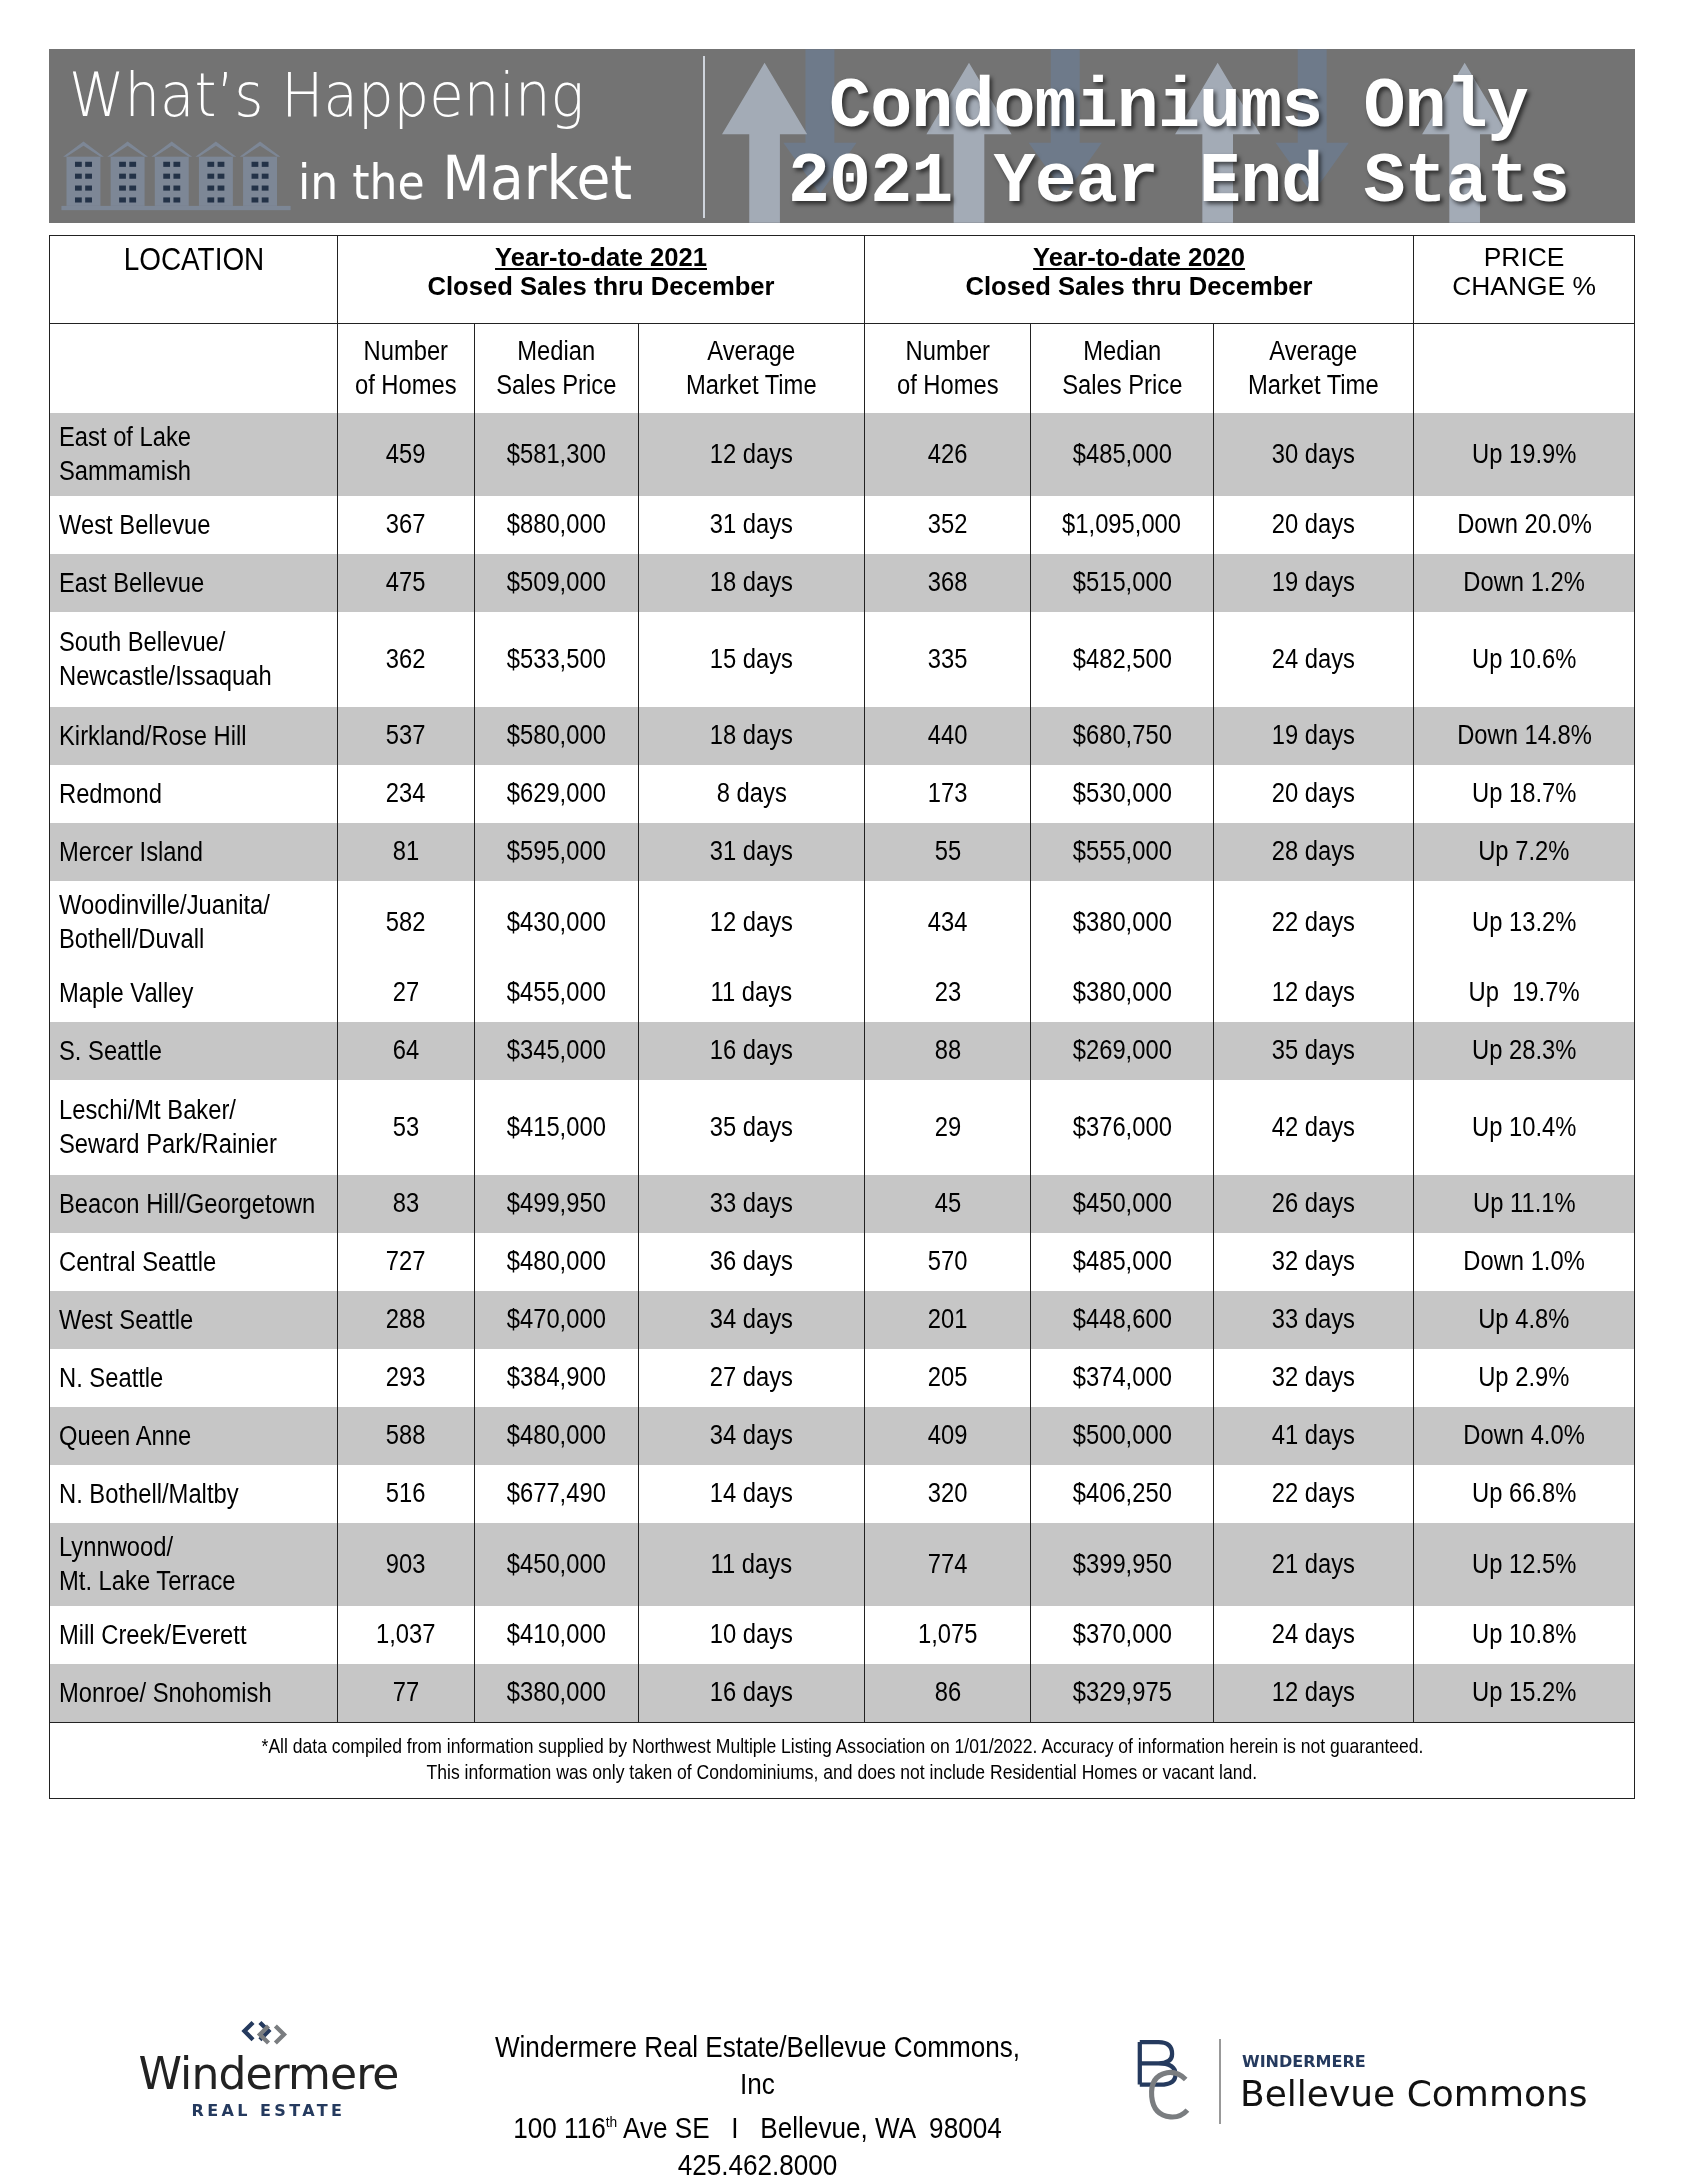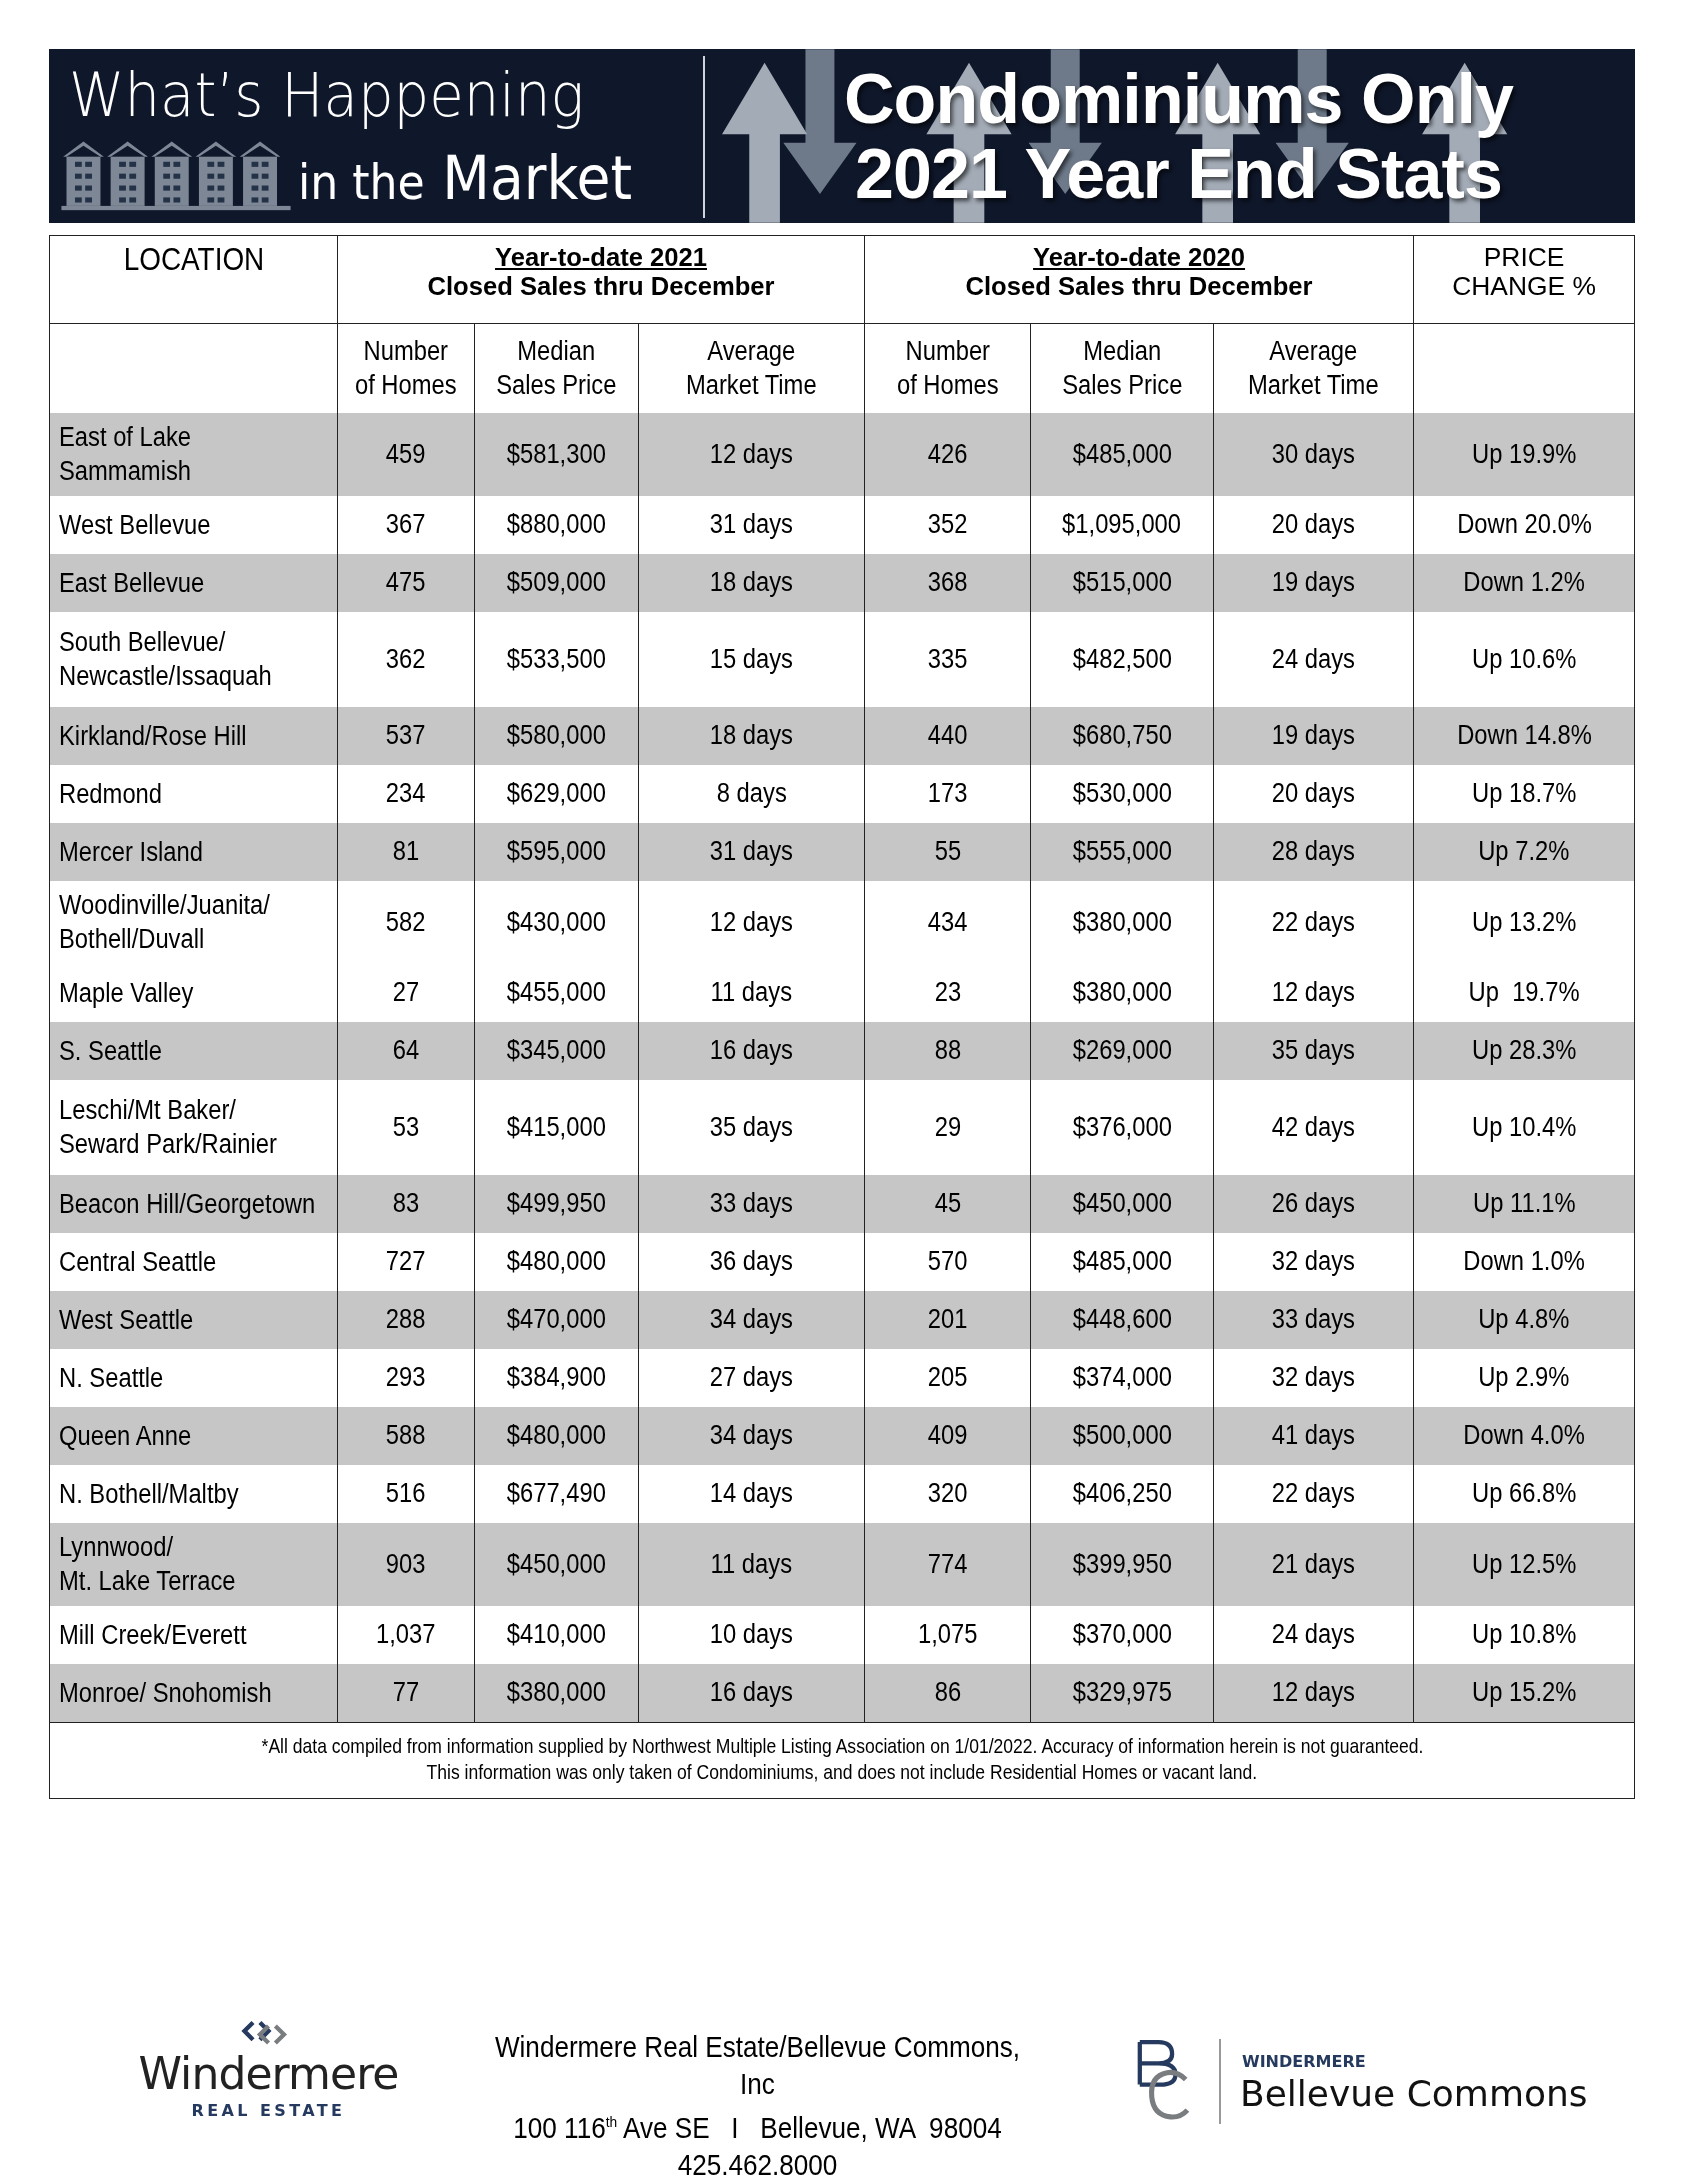--- a/index.html
+++ b/index.html
@@ -1,28 +1,28 @@
 <!DOCTYPE html>
 <html style="font-size:13.6px"><head>
 <meta charset="utf-8">
 <style>
   html, body { margin: 0; padding: 0; background: #ffffff; }
   body { width: 1685px; height: 2181px; position: relative; font-family: "Liberation Sans", sans-serif; color: #000; overflow: hidden; }
 
   
-  .banner { position: absolute; left: 49px; top: 49px; width: 1586px; height: 174px; background: #0f172a; overflow: hidden; }
+  .banner { position: absolute; left: 49px; top: 49px; width: 1586px; height: 174px; background: #737373; overflow: hidden; }
   .banner-left { position: absolute; left: 0; top: 0; width: 673px; height: 174px; }
   .banner-title1 { position: absolute; left: 20.4px; top: 10.2px; font-family: "DejaVu Sans", sans-serif; font-weight: 200; font-size: 61px; color: #ffffff; letter-spacing: 0px; white-space: nowrap; transform: scaleX(0.92); transform-origin: left top; }
   .banner-title2 { position: absolute; left: 249px; top: 94px; font-family: "DejaVu Sans", sans-serif; font-size: 60px; color: #ffffff; white-space: nowrap; transform: scaleX(0.92); transform-origin: left top; }
   .banner-title2 .small { font-size: 48px; }
   .buildings { position: absolute; left: 12px; top: 89px; }
   .banner-divider { position: absolute; left: 654px; top: 6.8px; width: 1.7px; height: 162px; background: #cfd4dc; }
   .banner-right { position: absolute; left: 673px; top: 0; width: 913px; height: 174px; }
   .arrows { position: absolute; left: 0; top: 0; }
-  .banner-right-text { position: absolute; left: 0; top: 13px; width: 913px; text-align: center; font-family: Liberation Sans, sans-serif; font-weight: bold; color: #ffffff; font-size: 70px; line-height: 75px; text-shadow: 2.6px 3.4px 4.3px rgba(0,0,0,0.6); letter-spacing: -0.9px; }
+  .banner-right-text { position: absolute; left: 0; top: 21px; width: 913px; text-align: center; font-family: Liberation Mono, monospace; font-weight: bold; color: #ffffff; font-size: 70px; line-height: 75px; text-shadow: 2.6px 3.4px 4.3px rgba(0,0,0,0.6); letter-spacing: -0.9px; }
 
   
   .stats-table { position: absolute; left: 49px; top: 235px; width: 1586px; border-collapse: collapse; table-layout: fixed; }
   .stats-table td, .stats-table th { border-left: 1.3px solid #222; border-right: 1.3px solid #222; padding: 0; text-align: center; vertical-align: middle; font-weight: normal; }
   .stats-table .hdr1 td { border-top: 1.7px solid #222; border-bottom: 1.7px solid #222; height: 78px; font-size: 26.4px; line-height: 29px; vertical-align: top; padding-top: 6.8px; }
   .stats-table .hdr1 .loc { font-size: 31px; text-align: center; padding-top: 8.5px; transform: scaleX(0.9); }
   .hdr1 .yr { font-weight: bold; font-size: 25.6px; }
   .hdr1 .yr .u { text-decoration: underline; }
   .stats-table .hdr2 td { height: 89px; font-size: 27px; line-height: 34px; }
   .stats-table tr.row td { font-size: 27px; }

